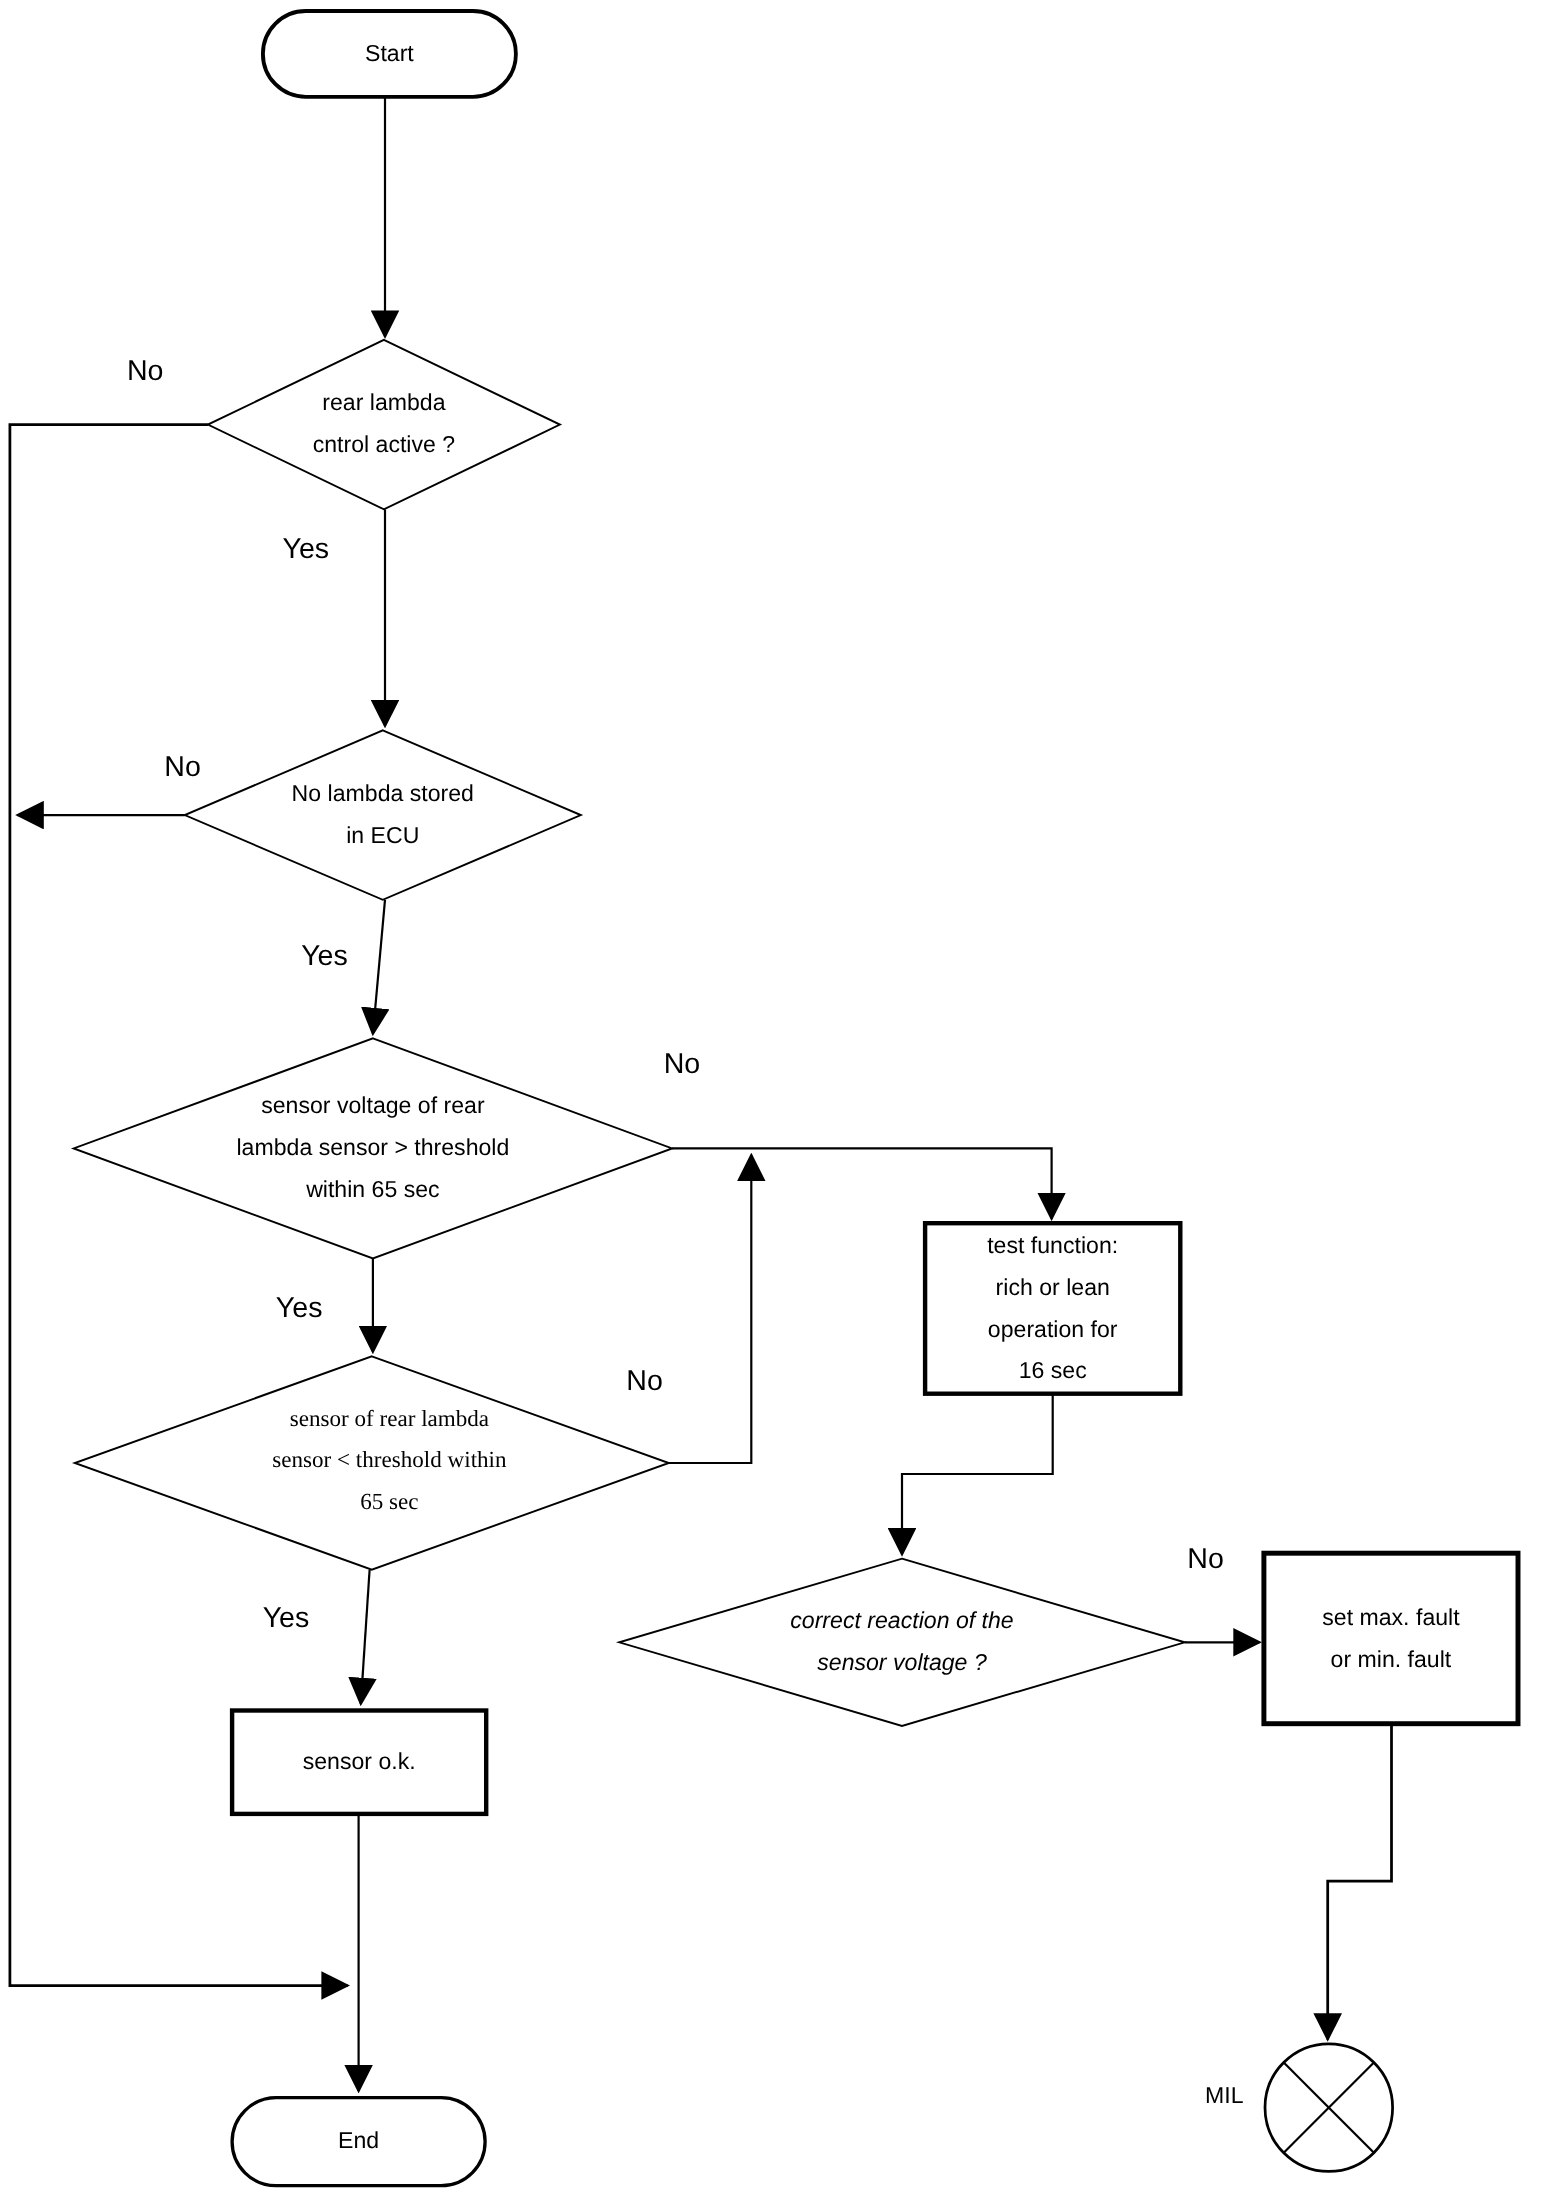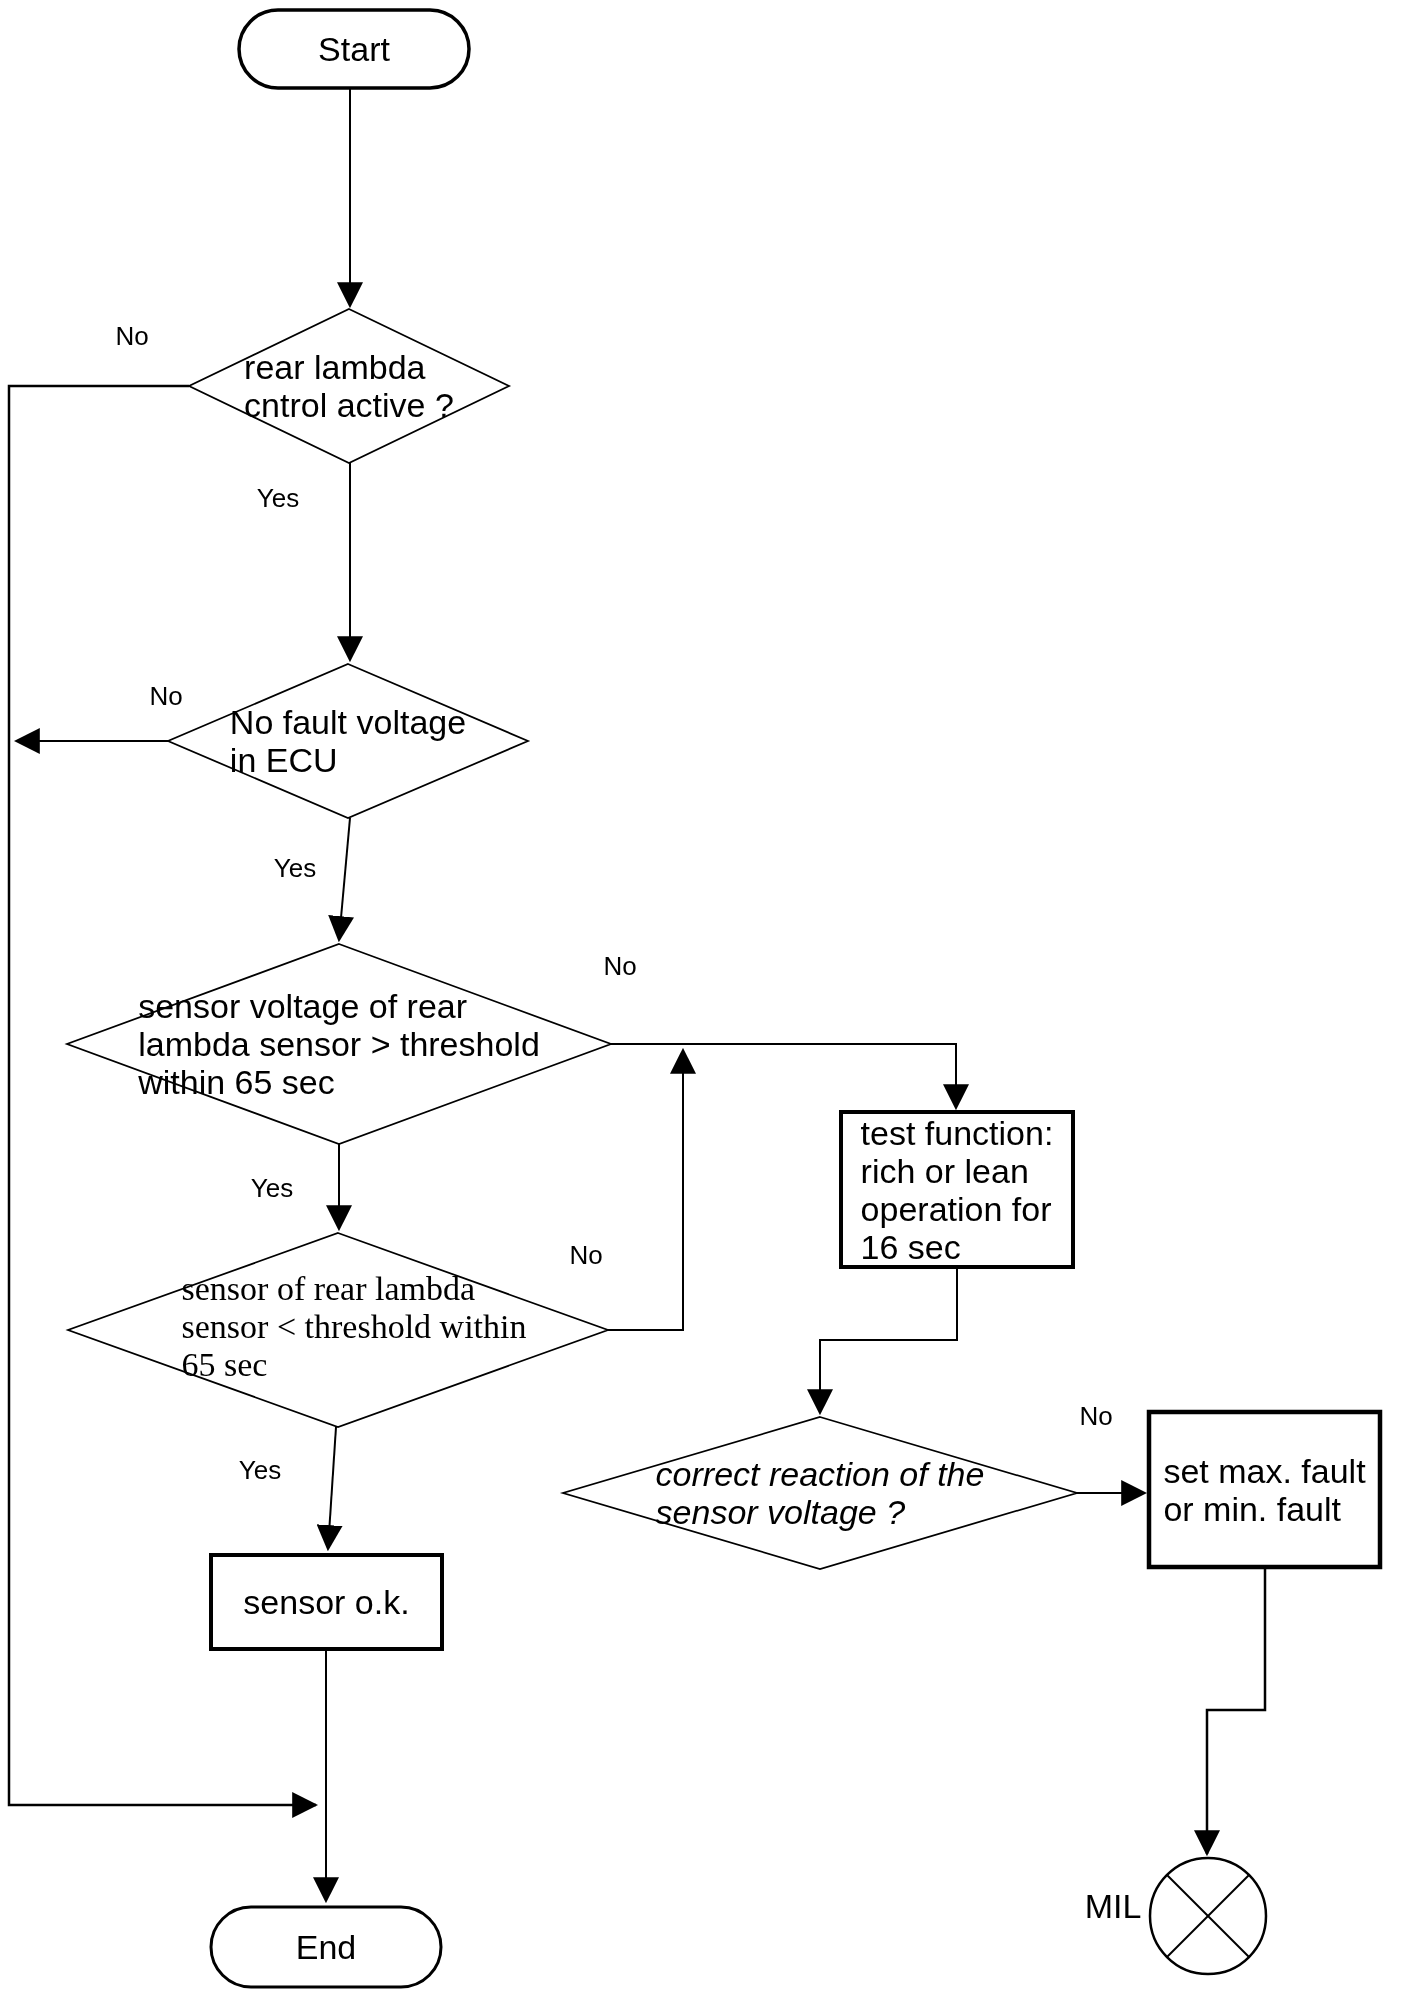--- a/index.html
+++ b/index.html
@@ -8,22 +8,23 @@
     width:1408px;height:2000px;
     background:#ffffff;
     font-family:"Liberation Sans", sans-serif;
     color:#000000;
     overflow:hidden;
   }
   .stage svg{position:absolute;left:0;top:0;}
   .txt{
     position:absolute;
     display:flex;align-items:center;justify-content:center;
+    text-align:center;
     white-space:pre-line;
-    font-size:34px;line-height:38px;
+    font-size:21px;line-height:38px;
     color:#000000;
   }
   .branch{
     position:absolute;
     display:flex;align-items:center;justify-content:center;
     font-size:26px;line-height:36px;
     color:#000000;
   }
 </style>
 </head>
@@ -66,21 +67,21 @@
     <circle cx="1208" cy="1916" r="58" fill="#fff" stroke="#000" stroke-width="2.5"></circle>
     <line x1="1167" y1="1875" x2="1249" y2="1957" stroke="#000" stroke-width="2"></line>
     <line x1="1249" y1="1875" x2="1167" y2="1957" stroke="#000" stroke-width="2"></line>
   </svg>
 
   <div class="txt" style="left:239px;top:10px;width:230px;height:78px;">Start</div>
 
   <div class="txt" style="left:189px;top:326px;width:320px;height:120px;">rear lambda
 cntrol active ?</div>
 
-  <div class="txt" style="left:188px;top:664px;width:320px;height:154px;">No fault voltage
+  <div class="txt" style="left:188px;top:664px;width:320px;height:154px;">No lambda stored
 in ECU</div>
 
   <div class="txt" style="left:79px;top:944px;width:520px;height:200px;">sensor voltage of rear
 lambda sensor &gt; threshold
 within 65 sec</div>
 
   <div class="txt" style="left:94px;top:1230px;width:520px;height:194px;font-family:Liberation Serif, serif;">sensor of rear lambda
 sensor &lt; threshold within
 65 sec</div>
 

